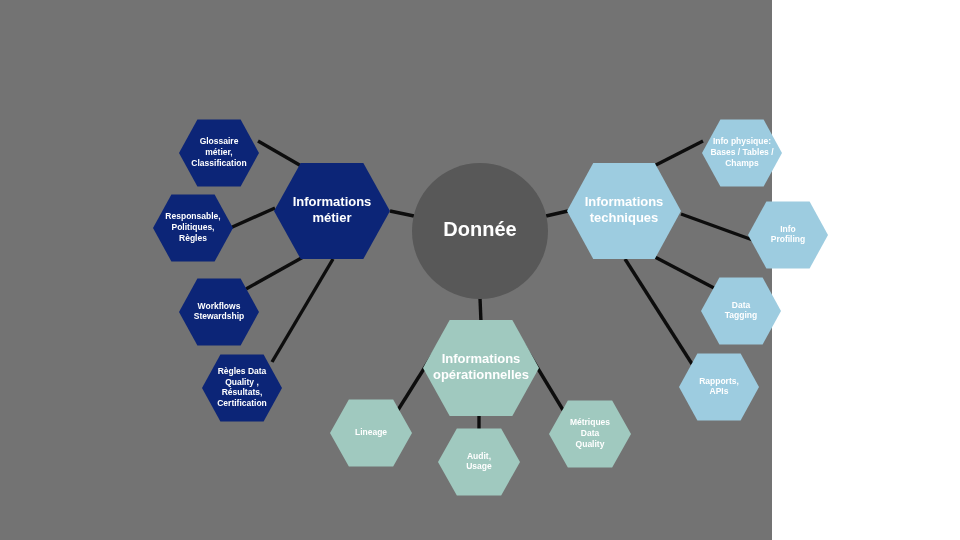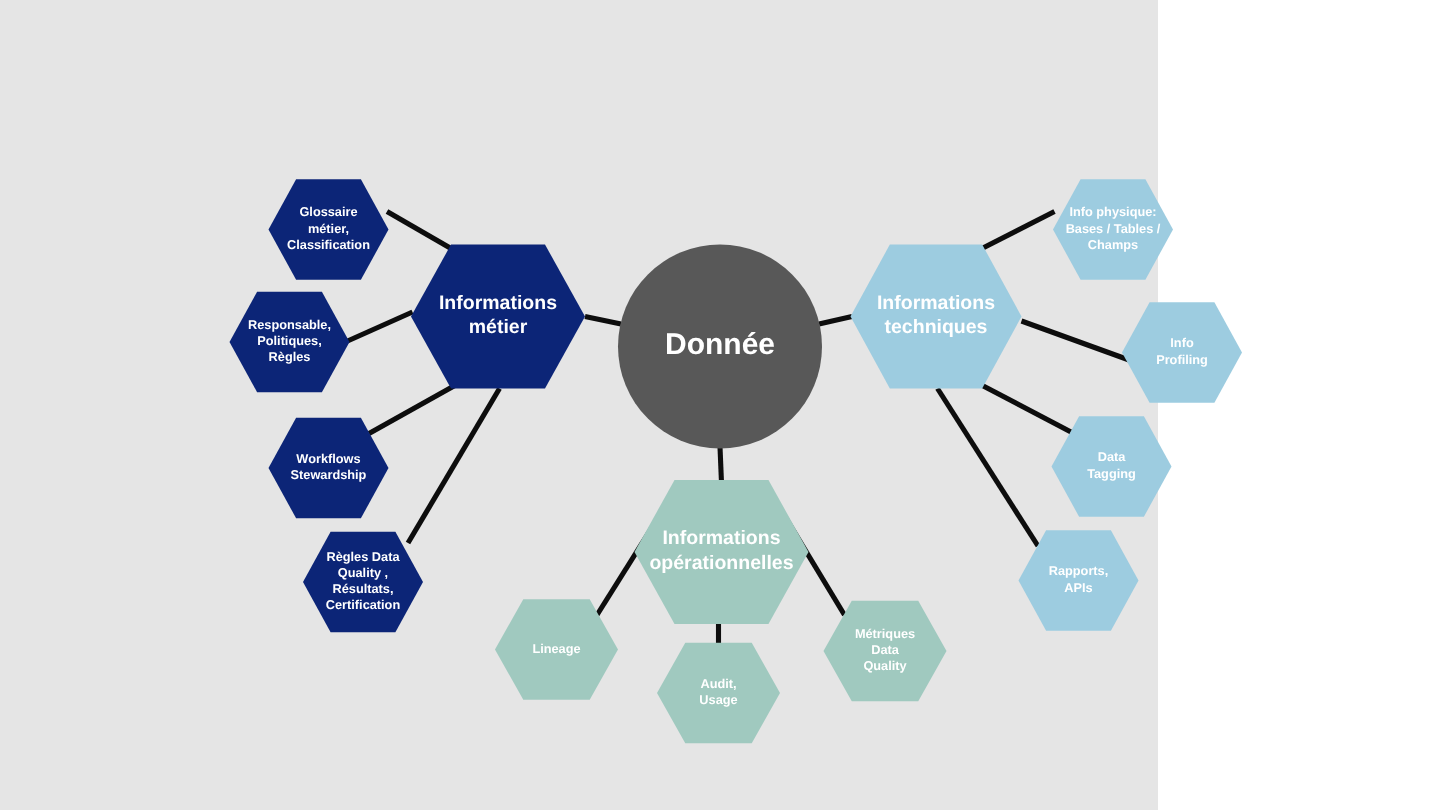--- a/index.html
+++ b/index.html
@@ -10,21 +10,21 @@
   body {
     width: 960px;
     height: 540px;
     font-family: "Liberation Sans", sans-serif;
     overflow: hidden;
   }
   #diagram-root {
     position: relative;
     width: 772px;
     height: 540px;
-    background: #e5e5e5;
+    background: #737373;
   }
   svg#mindmap {
     display: block;
     width: 960px;
     height: 540px;
   }
   .edge-line {
     stroke: #0d0d0d;
     stroke-width: 3.4;
     stroke-linecap: butt;

